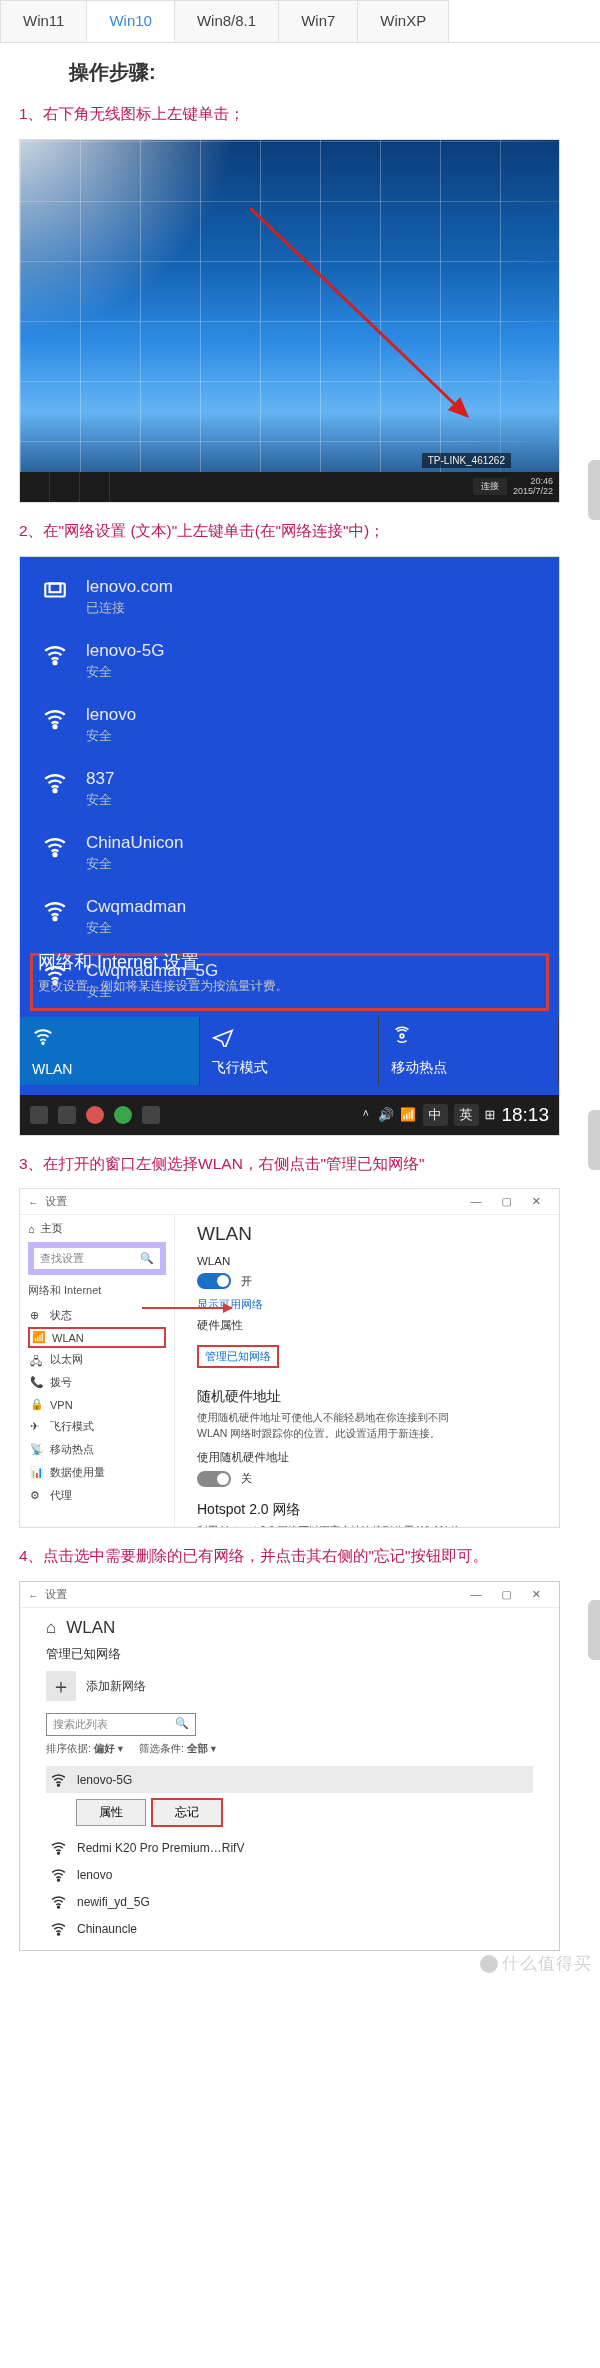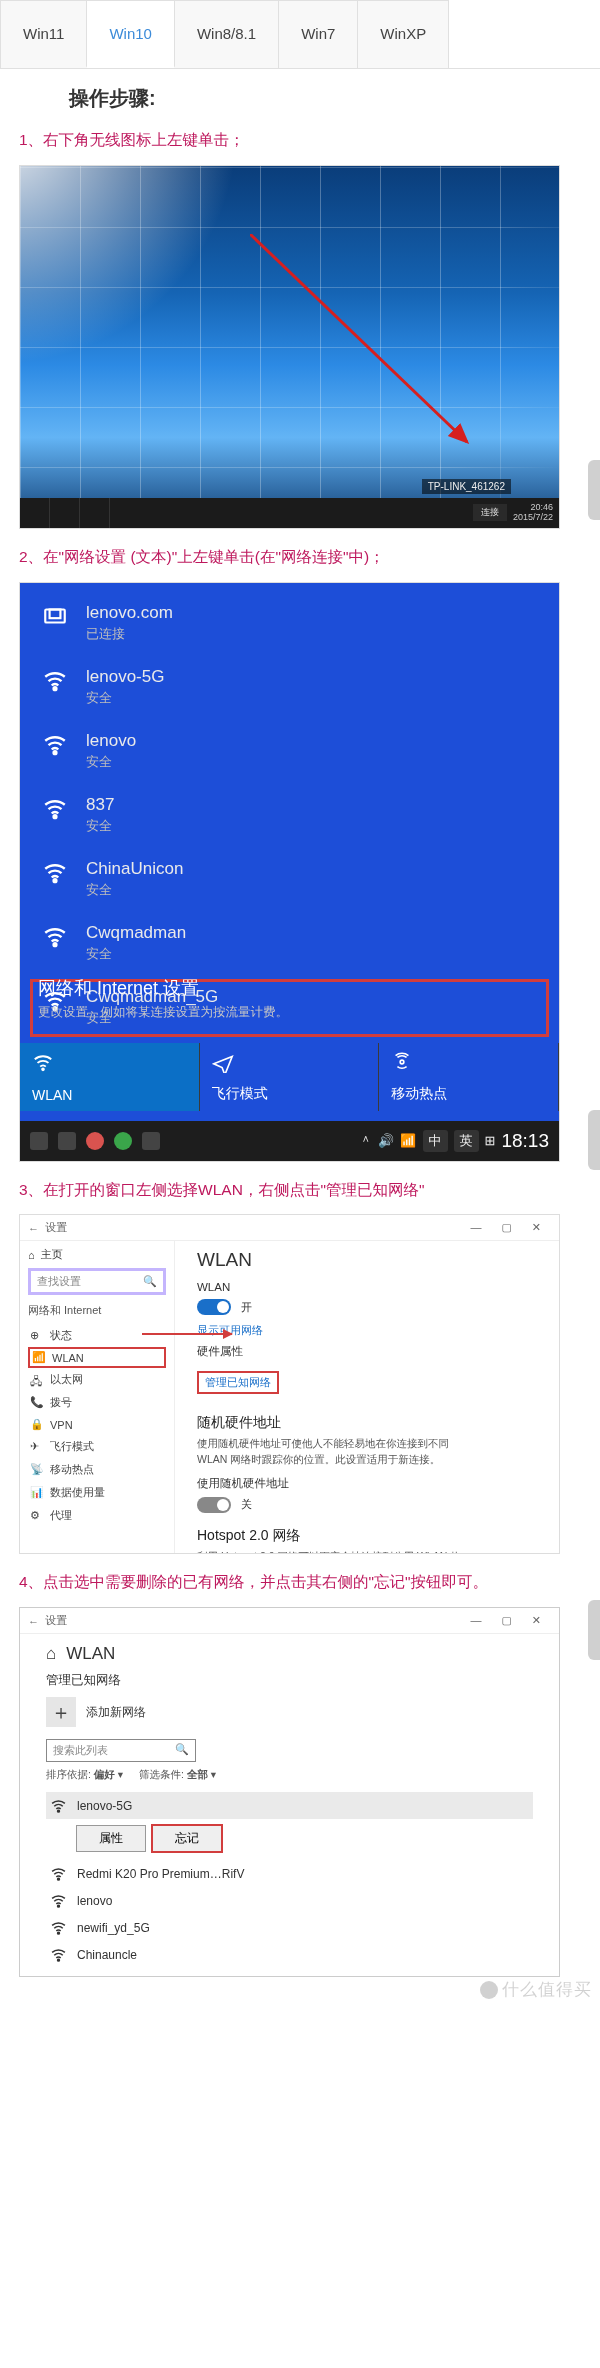--- a/index.html
+++ b/index.html
@@ -11,21 +11,21 @@
     font-size: 15px;
     position: relative;
   }
   .tabs {
     display: flex;
     flex-wrap: wrap;
     border-bottom: 1px solid #e0e0e0;
     background: #fff;
   }
   .tab {
-    padding: 24px 22px;
+    padding: 11px 22px;
     border: 1px solid #e0e0e0;
     border-bottom: none;
     background: #f8f8f8;
     cursor: pointer;
     margin-right: -1px;
     font-size: 15px;
     color: #444;
   }
   .tab.active {
     background: #fff;
@@ -150,21 +150,21 @@
   .fig3 .titlebar {
     height:26px; display:flex; align-items:center; justify-content:space-between;
     padding:0 8px; border-bottom:1px solid #eee; color:#666;
   }
   .fig3 .winctrls span { padding:0 10px; }
   .fig3 .body { display:flex; height:calc(100% - 26px); }
   .fig3 .side { width:155px; border-right:1px solid #eee; padding:6px 8px; }
   .fig3 .home { display:flex; align-items:center; gap:6px; margin-bottom:6px; }
   .fig3 .search {
     display:flex; align-items:center; justify-content:space-between;
-    border:3px solid #c4b5fd; padding:3px 6px; margin-bottom:8px; color:#888;
+    border:6px solid #c4b5fd; padding:3px 6px; margin-bottom:8px; color:#888;
   }
   .fig3 .cat { font-size:11px; color:#555; margin:4px 0 6px; }
   .fig3 .sitem { display:flex; align-items:center; gap:7px; padding:4px 2px; color:#444; }
   .fig3 .sitem.sel {
     border:2px solid #d23d3d; padding:2px 0 2px 2px;
   }
   .fig3 .sicon { width:13px; height:13px; }
   .fig3 .red-arrow3 {
     position:absolute; left:122px; top:118px; height:2px; width:90px; background:#d23d3d;
   }

